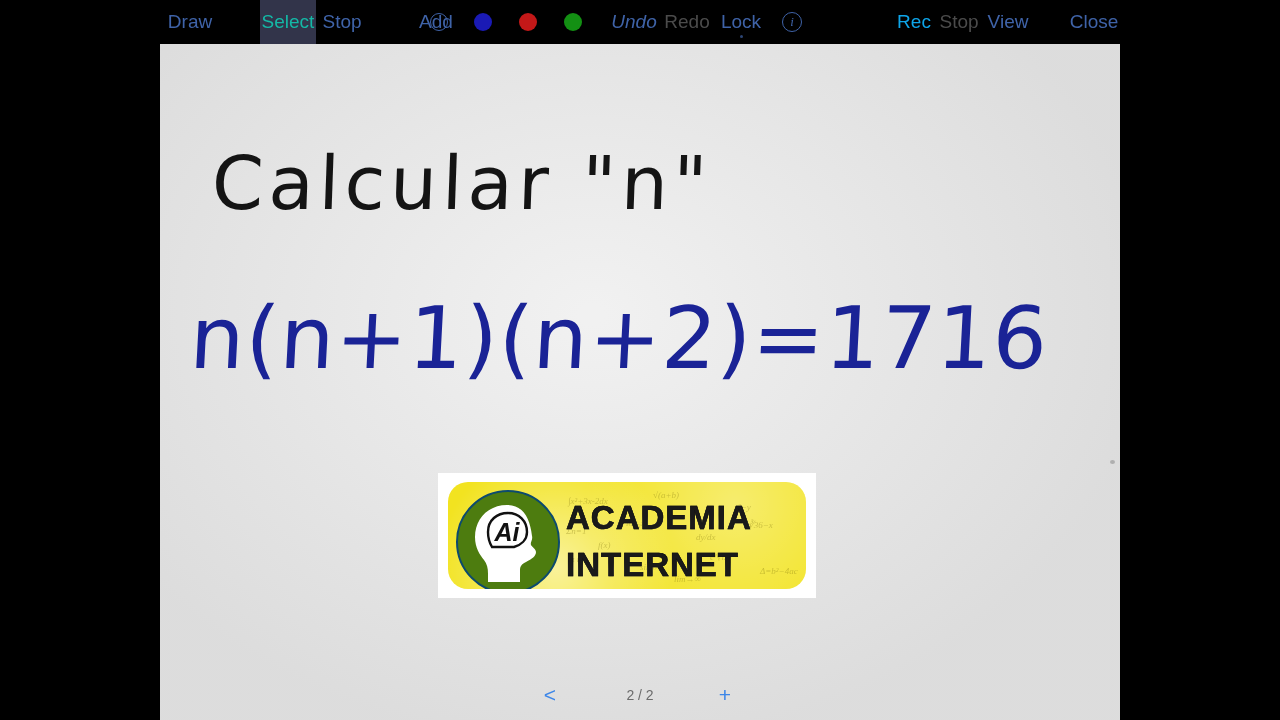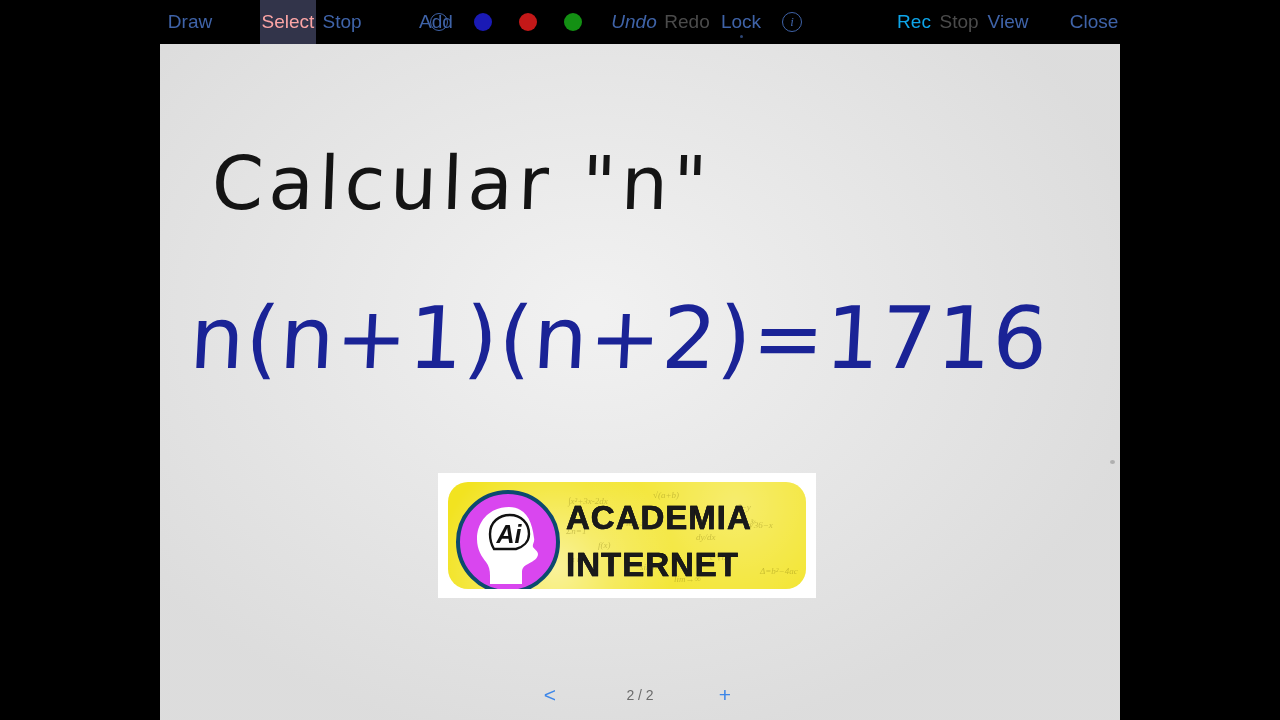--- a/index.html
+++ b/index.html
@@ -31,21 +31,21 @@
     font-size: 19px;
     color: #3f63a8;
     white-space: nowrap;
     text-align: center;
     user-select: none;
   }
   .tb-item.dim { color: #4b4b4b; }
   .tb-item.rec { color: #0ea5e9; }
   .tb-item.sel {
     background: #32344a;
-    color: #fca5a5;
+    color: #14b8a6;
   }
 
   
   .swatch {
     position: absolute;
     top: 13px;
     width: 18px;
     height: 18px;
     border-radius: 50%;
     box-sizing: border-box;
@@ -168,22 +168,22 @@
       radial-gradient(circle at 30% 80%, rgba(255,255,255,0.55), transparent 45%),
       radial-gradient(circle at 80% 20%, rgba(255,255,255,0.35), transparent 50%);
   }
   #logo-badge {
     position: absolute;
     left: 8px;
     top: 8px;
     width: 104px;
     height: 104px;
     border-radius: 50%;
-    background: #d946ef;
-    border: 4px solid #0c4a6e;
+    background: #4d7c0f;
+    border: 2px solid #0c4a6e;
     box-sizing: border-box;
     overflow: hidden;
     z-index: 2;
   }
   #logo-wordmark {
     position: absolute;
     left: 118px;
     top: 12px;
     width: 248px;
     z-index: 2;

